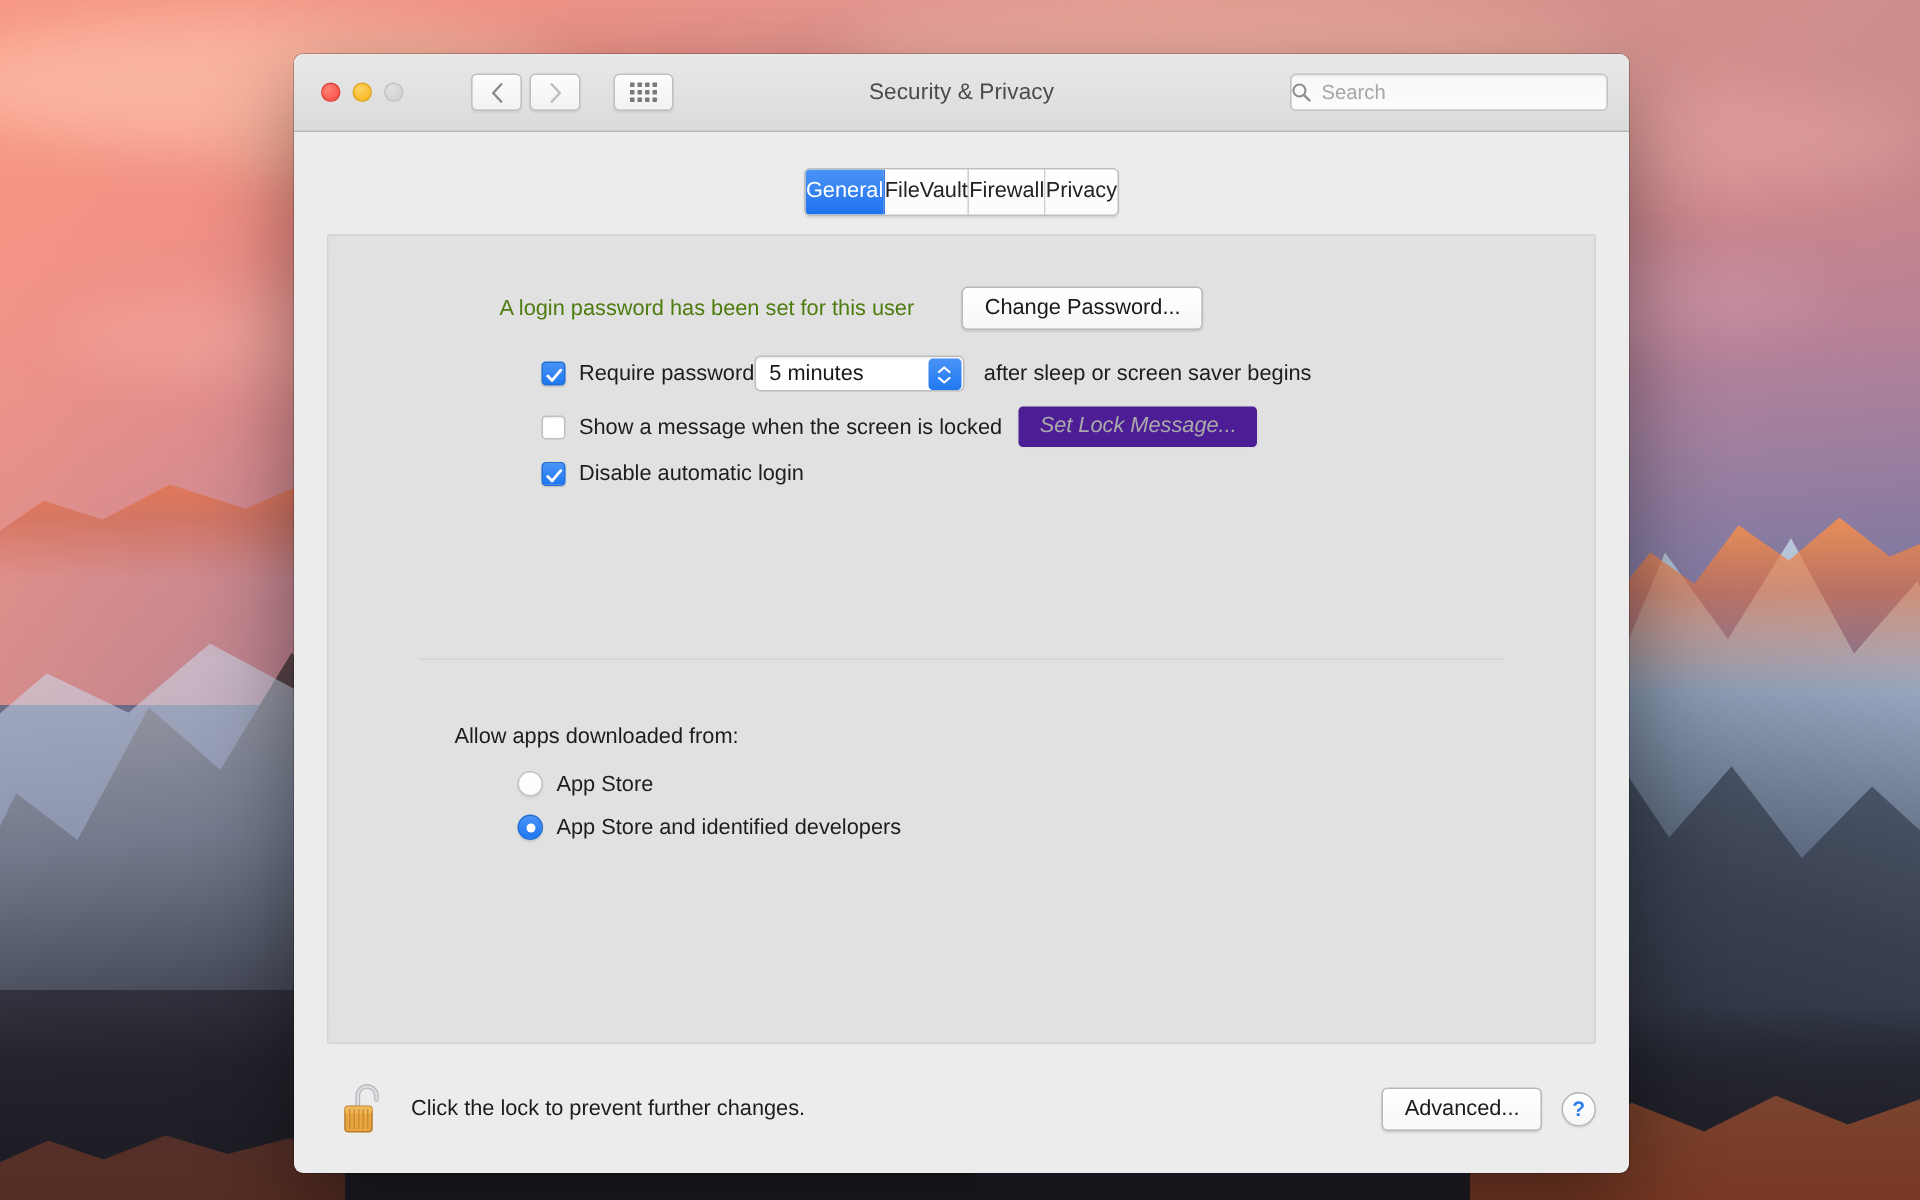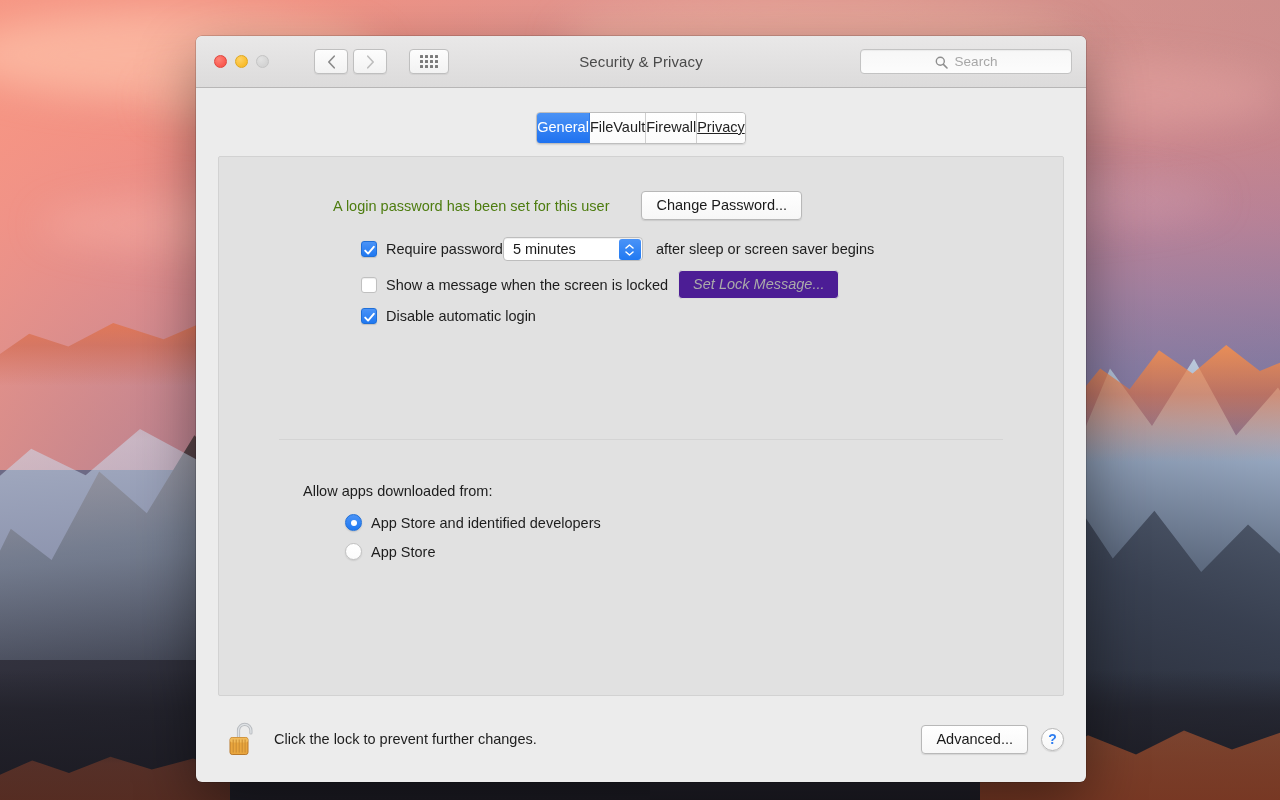--- a/index.html
+++ b/index.html
@@ -148,21 +148,21 @@
     font-size: 15px; color: #4a4a4a; letter-spacing: .1px;
     pointer-events: none;
   }
   .search-field {
     position: absolute; right: 14px; top: 13px;
     width: 212px; height: 25px;
     border-radius: 4px;
     background: linear-gradient(180deg, #f7f7f7 0%, #fcfcfc 100%);
     border: .5px solid #c3c3c3;
     box-shadow: 0 1px 1px rgba(0,0,0,0.05) inset;
-    display: flex; align-items: center; justify-content: center; gap: 7px;
+    display: flex; align-items: center; justify-content: flex-start; gap: 7px;
   }
   .search-field .mag { width: 13px; height: 13px; }
   .search-ph { font-size: 13.5px; color: #a7a7a7; }
 
   
   .tabbar {
     flex: 0 0 auto;
     padding: 24px 0 12px 0;
     display: flex; justify-content: center;
   }
@@ -175,21 +175,21 @@
   }
   .tab {
     font-size: 14.5px;
     color: #232323;
     padding: 4px 0 6px;
     background: linear-gradient(180deg, #ffffff 0%, #fbfbfb 100%);
     border-right: .5px solid #cfcfcf;
     cursor: default;
     line-height: 20px;
   }
-  .tab:last-child { border-right: none; text-decoration: underline; }
+  .tab:last-child { border-right: none; }
   .tab.active {
     background: linear-gradient(180deg, #4a92f5 0%, #1f72f0 100%);
     color: #ffffff;
     border-right-color: #2f7ae6;
   }
 
   
   .panel {
     margin: 0 22px;
     flex: 1 1 auto;
@@ -457,26 +457,26 @@
 
         </div>
       </div>
 
       <div class="sep"></div>
 
       <div class="section2">
         <div class="section2-title">Allow apps downloaded from:</div>
         <div class="radios">
           <div class="radio-row">
+            <span class="rb off"></span>
+            <span class="rb-label">App Store</span>
+          </div>
+          <div class="radio-row">
             <span class="rb on"></span>
             <span class="rb-label">App Store and identified developers</span>
-          </div>
-          <div class="radio-row">
-            <span class="rb off"></span>
-            <span class="rb-label">App Store</span>
           </div>
         </div>
       </div>
     </div>
 
     <div class="footer">
       <span class="lock-icon">
         <svg width="34" height="40" viewBox="0 0 34 40">
           <path d="M12.5 19 L12.5 11.5 A6.2 6.2 0 0 1 24.9 11.5 L24.9 14" fill="none" stroke="#b9bcc0" stroke-width="3.2" stroke-linecap="round"></path>
           <path d="M12.5 19 L12.5 11.5 A6.2 6.2 0 0 1 24.9 11.5 L24.9 14" fill="none" stroke="#dfe2e5" stroke-width="1.3" stroke-linecap="round"></path>

